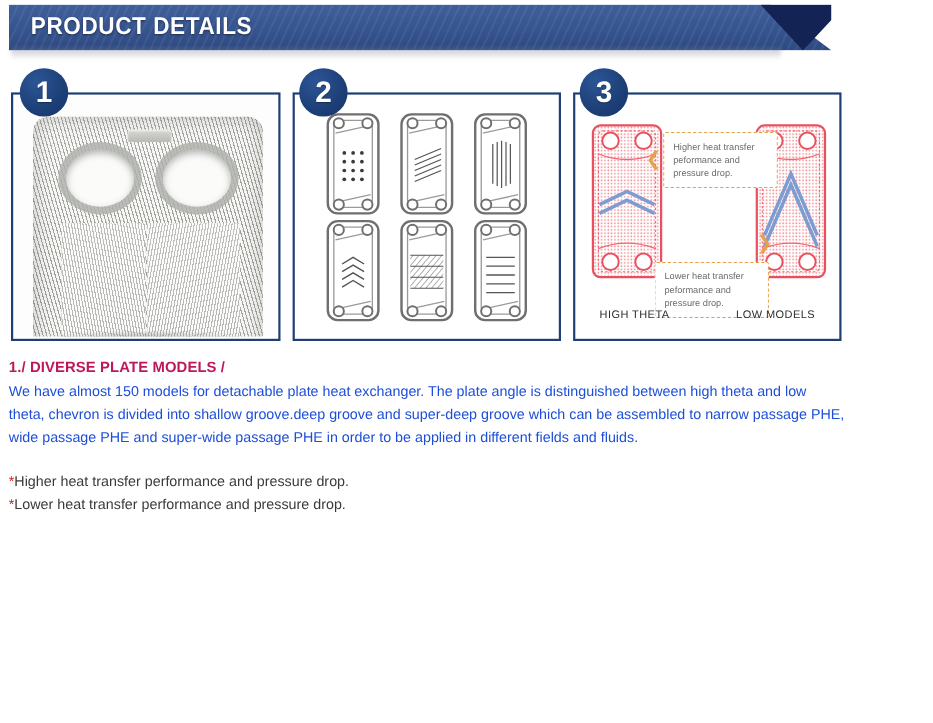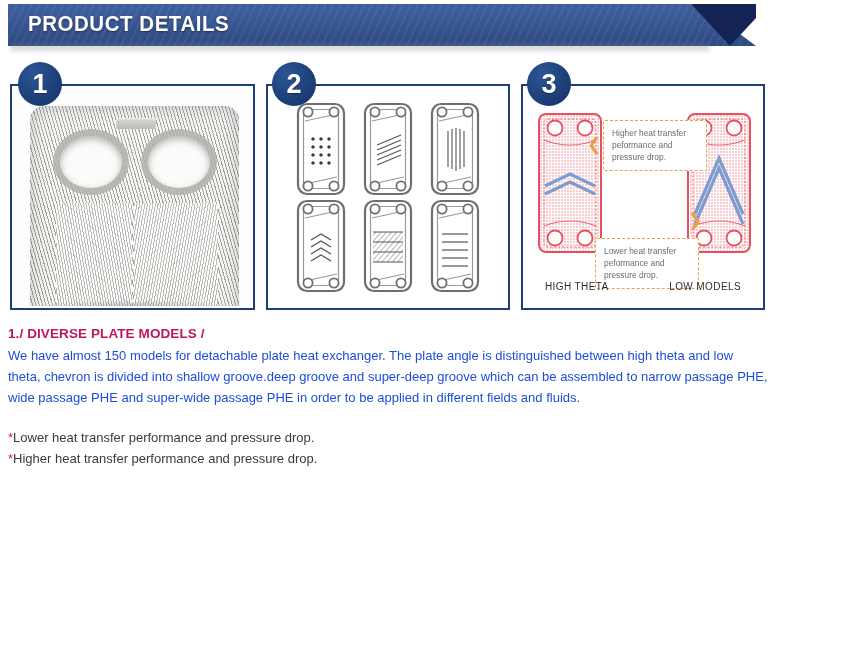--- a/index.html
+++ b/index.html
@@ -363,20 +363,20 @@
     <p class="sec-head">1./ DIVERSE PLATE MODELS /</p>
     <p class="sec-body">We have almost 150 models for detachable plate heat exchanger. The plate angle is distinguished between high theta and low theta, chevron is divided into shallow groove.deep groove and super-deep groove which can be assembled to narrow passage PHE, wide passage PHE and super-wide passage PHE in order to be applied in different fields and fluids.</p>
   </div>
 
   <div class="block">
   </div>
 
 
   <div class="notes">
     <div class="note">
+      <span class="star">*</span><span>Higher heat transfer performance and pressure drop.</span>
+    </div>
+    <div class="note">
       <span class="star">*</span><span>Lower heat transfer performance and pressure drop.</span>
     </div>
-    <div class="note">
-      <span class="star">*</span><span>Higher heat transfer performance and pressure drop.</span>
-    </div>
   </div>
 
 </div>
 
 </body></html>

